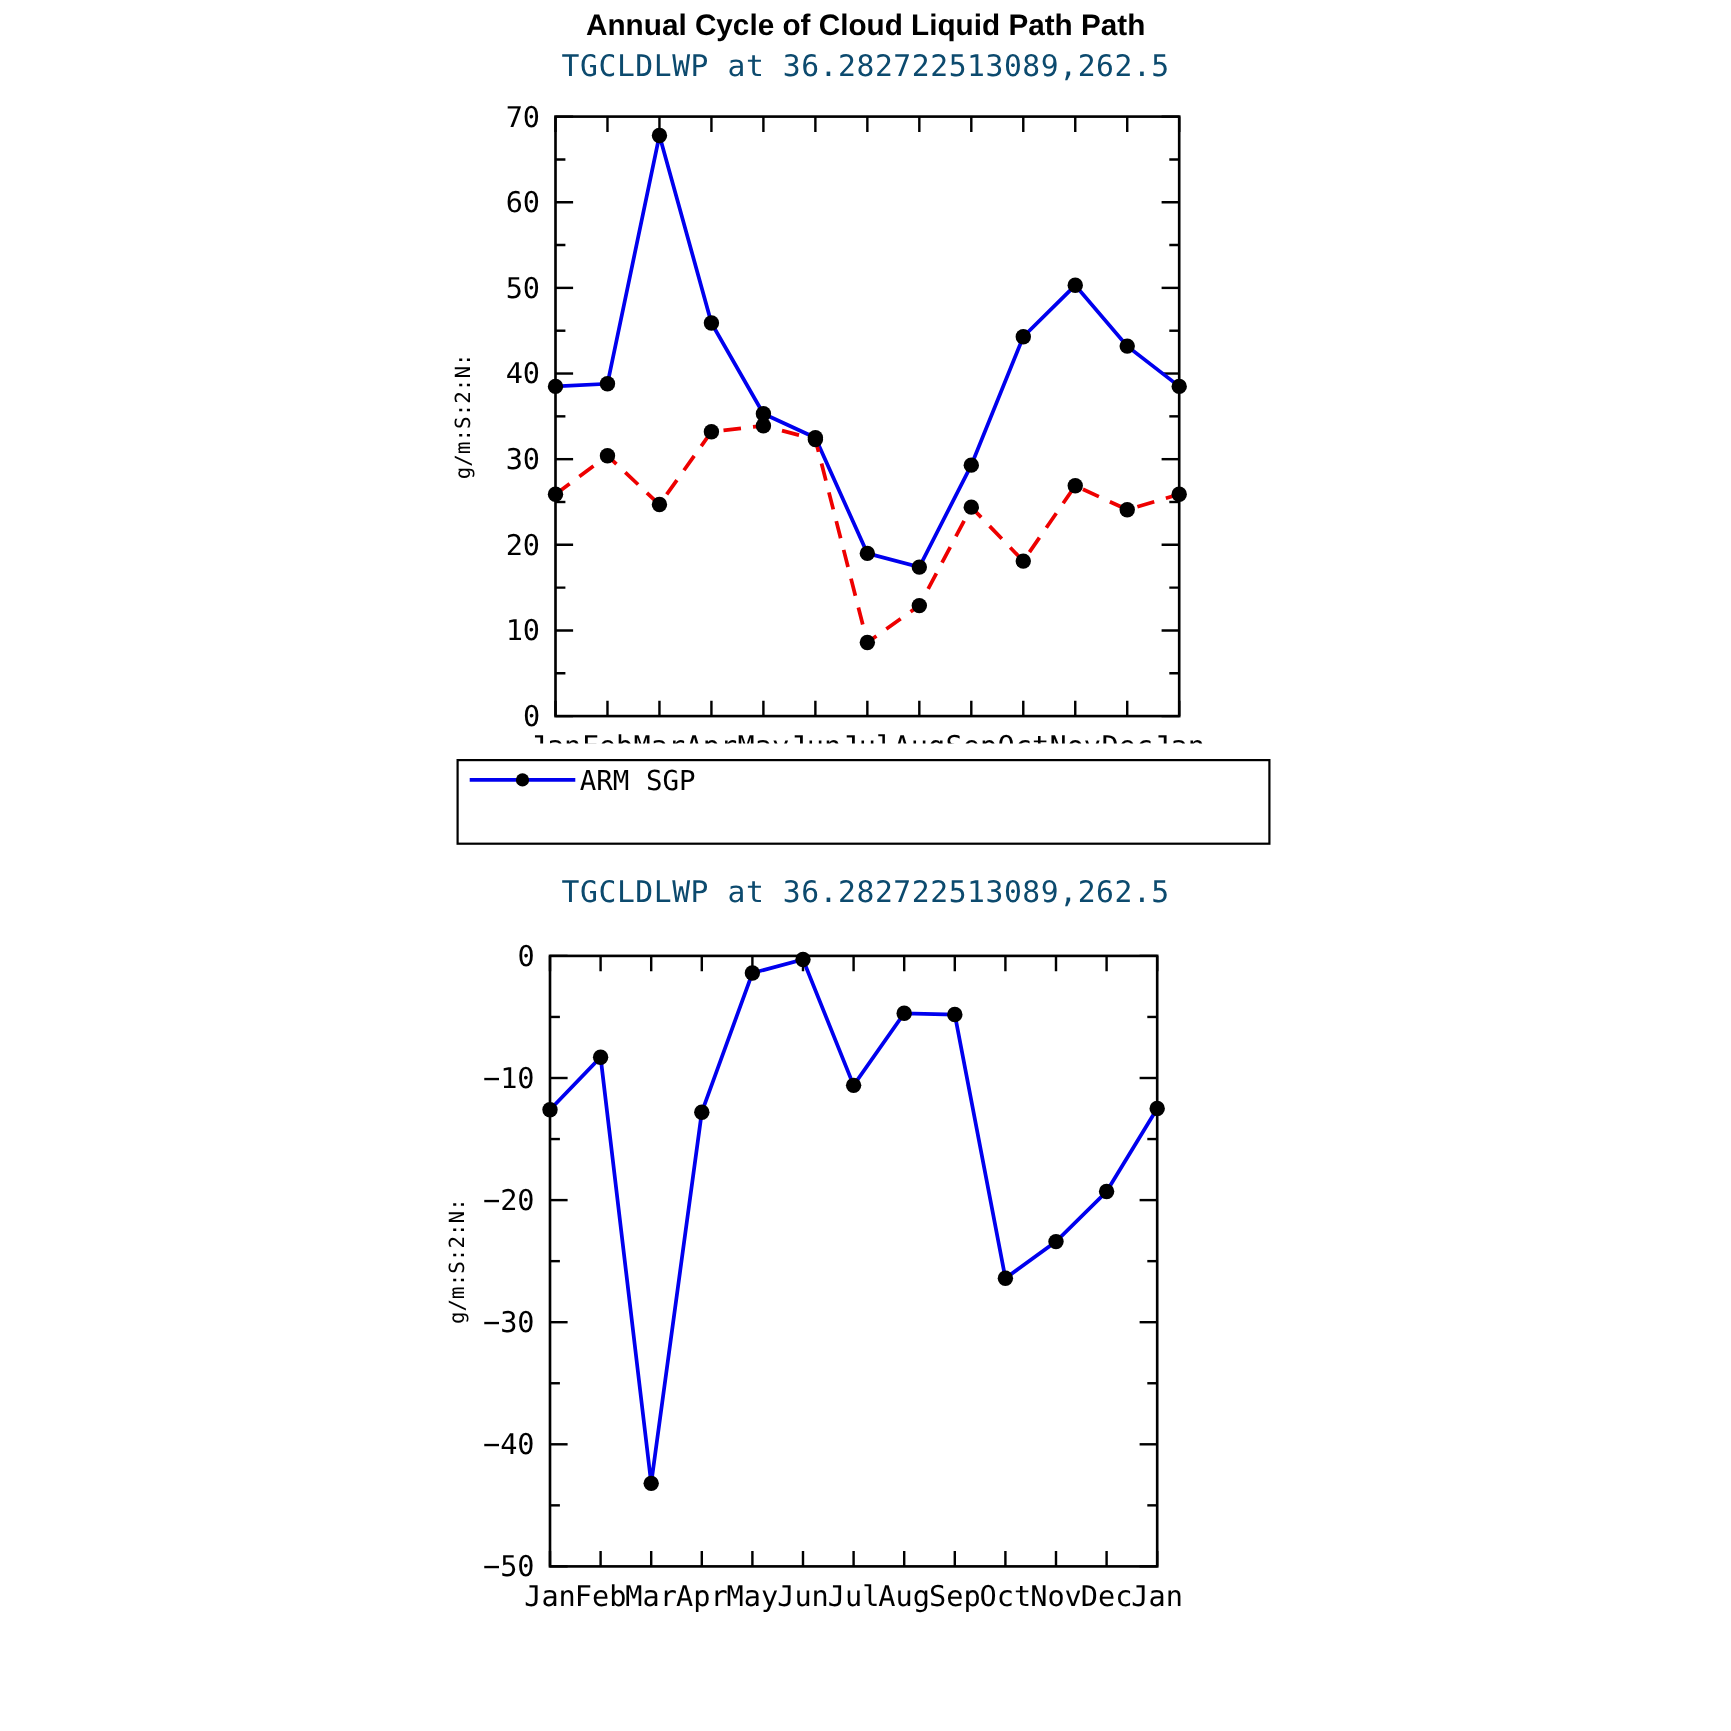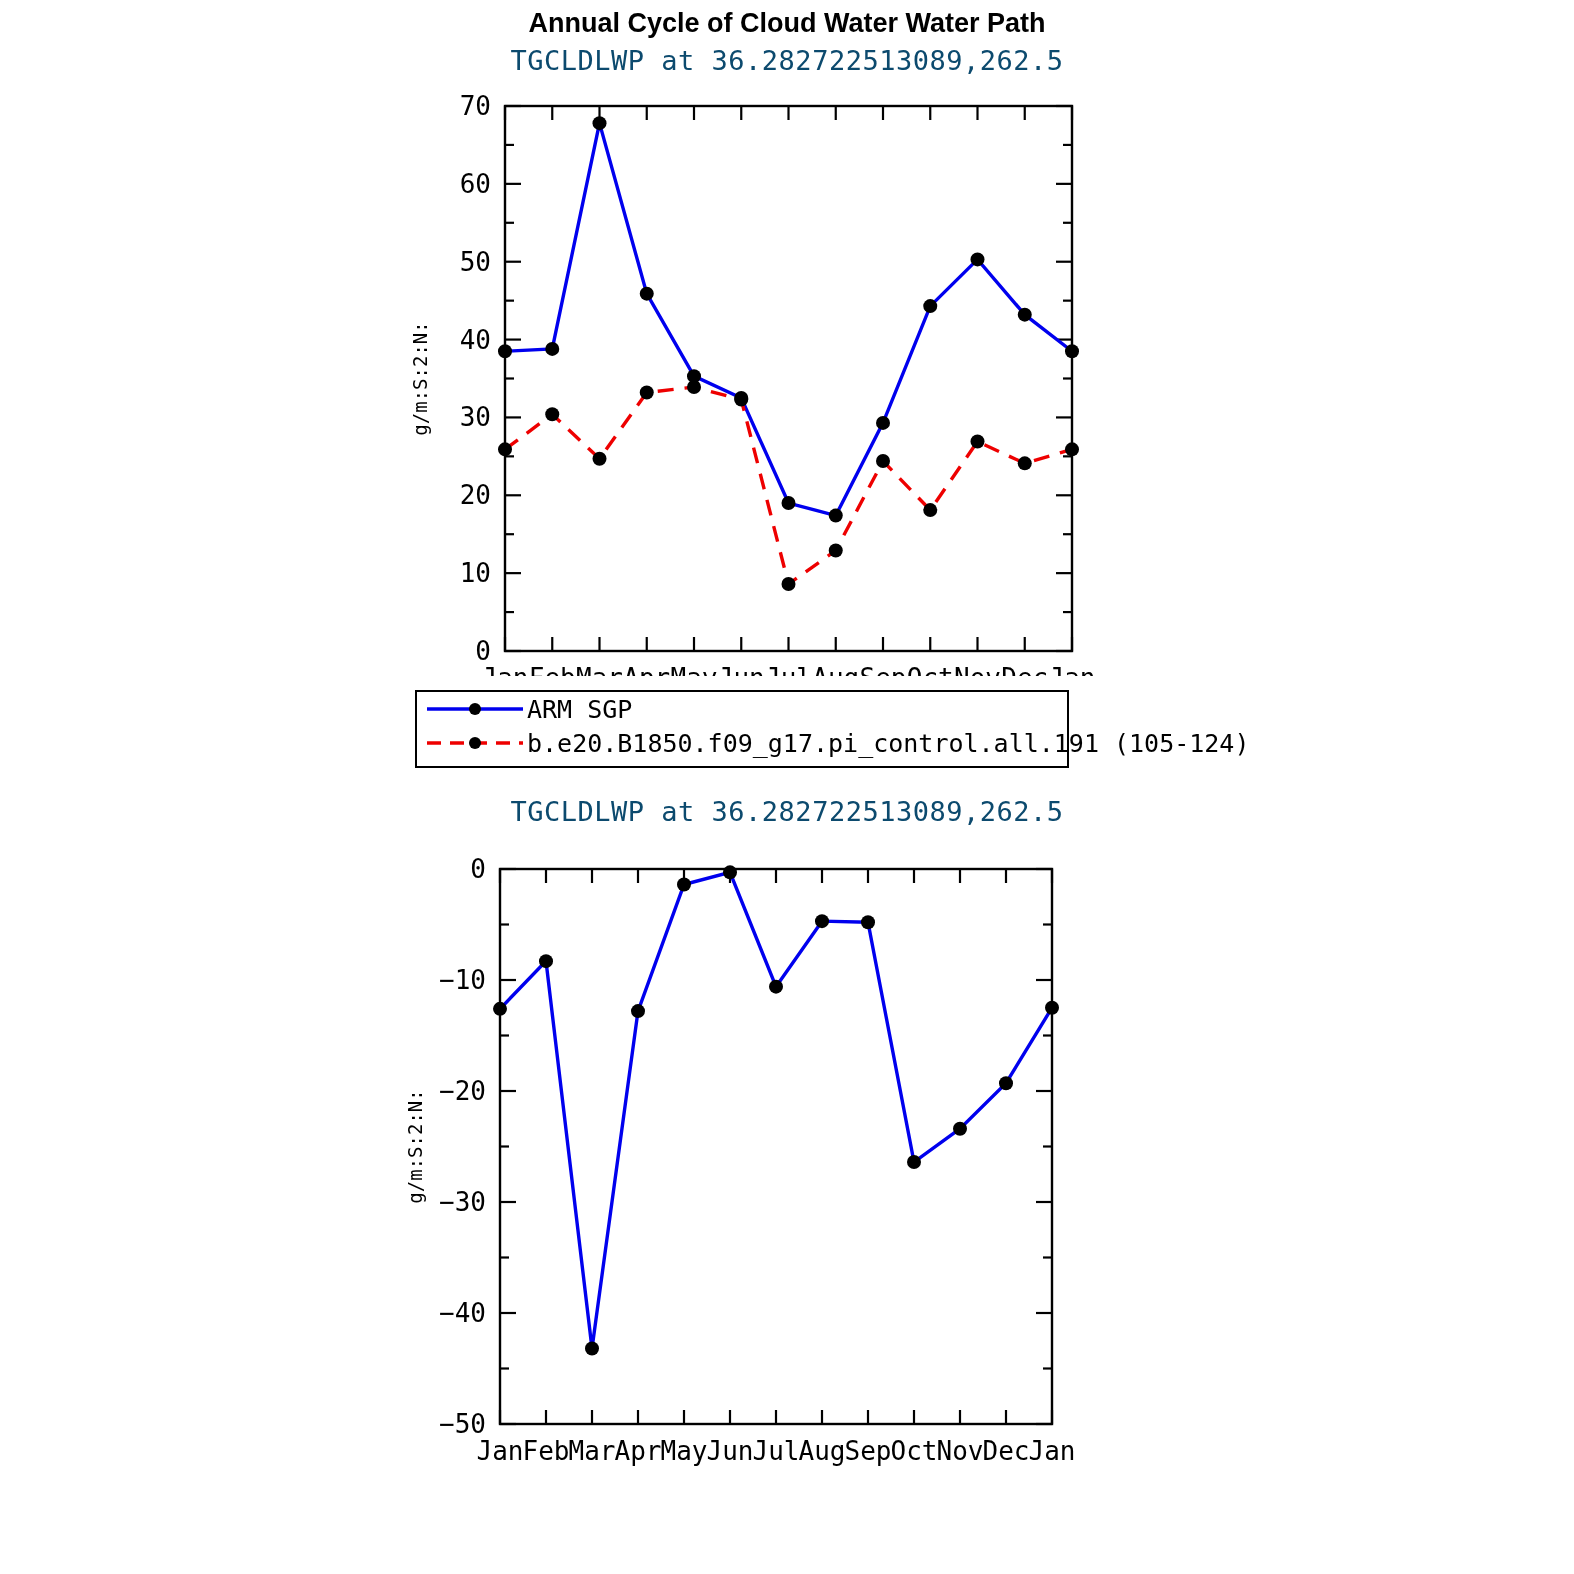--- a/index.html
+++ b/index.html
@@ -92,21 +92,21 @@
   .legend-sample {
     width: 100px;
     height: 20px;
     flex: 0 0 100px;
   }
 </style>
 </head>
 <body>
 
 <div class="panel" style="top:8px;">
-  <div class="chart-title">Annual Cycle of Cloud Water Water Path</div>
+  <div class="chart-title">Annual Cycle of Cloud Liquid Path Path</div>
   <div class="chart-subtitle" style="margin-top:6px;">TGCLDLWP at 36.282722513089,262.5</div>
   <div class="plot-wrap" style="width:1574px;height:600px;">
     <svg class="plot" id="svg-top" width="1574" height="600">
         <rect x="505" y="30" width="567" height="545" fill="none" stroke="#000" stroke-width="2.4"></rect>
         <line x1="505" y1="575" x2="521" y2="575" class="tick"></line>
         <line x1="1056" y1="575" x2="1072" y2="575" class="tick"></line>
         <text x="491" y="584" text-anchor="end" class="ticklabel">0</text>
         <line x1="505" y1="497.14285714285717" x2="521" y2="497.14285714285717" class="tick"></line>
         <line x1="1056" y1="497.14285714285717" x2="1072" y2="497.14285714285717" class="tick"></line>
         <text x="491" y="506.14285714285717" text-anchor="end" class="ticklabel">10</text>
@@ -205,34 +205,27 @@
         <circle cx="741.25" cy="323.5214285714286" r="7" class="marker"></circle>
         <circle cx="788.5" cy="508.04285714285714" r="7" class="marker"></circle>
         <circle cx="835.75" cy="474.5642857142857" r="7" class="marker"></circle>
         <circle cx="883" cy="385.02857142857147" r="7" class="marker"></circle>
         <circle cx="930.25" cy="434.0785714285714" r="7" class="marker"></circle>
         <circle cx="977.5" cy="365.5642857142857" r="7" class="marker"></circle>
         <circle cx="1024.75" cy="387.3642857142857" r="7" class="marker"></circle>
         <circle cx="1072" cy="373.35" r="7" class="marker"></circle>
       </svg>
   </div>
-  <div class="legend-box" style="left:415px;top:682px;width:654px;height:78px;">
+  <div class="legend-box" style="left:415px;top:682px;width:740px;height:78px;">
     <div class="legend-row">
       <svg class="legend-sample" viewBox="0 0 100 20">
         <line x1="2" y1="10" x2="98" y2="10" stroke="#0000ee" stroke-width="3.4"></line>
         <circle cx="50" cy="10" r="6" fill="#000"></circle>
       </svg>
       <span class="legend-label">ARM SGP</span>
-    </div>
-    <div class="legend-row">
-      <svg class="legend-sample" viewBox="0 0 100 20">
-        <line x1="2" y1="10" x2="98" y2="10" stroke="#ee0000" stroke-width="3.4" stroke-dasharray="14 9"></line>
-        <circle cx="50" cy="10" r="6" fill="#000"></circle>
-      </svg>
-      <span class="legend-label">b.e20.B1850.f09_g17.pi_control.all.191 (105-124)</span>
     </div>
   </div>
 </div>
 
 <div class="panel" style="top:790px;">
   <div class="chart-subtitle" style="margin-top:6px;">TGCLDLWP at 36.282722513089,262.5</div>
   <div class="plot-wrap" style="width:1574px;height:650px;">
     <svg class="plot" id="svg-bottom" width="1574" height="650">
         <rect x="500" y="42" width="552" height="555" fill="none" stroke="#000" stroke-width="2.4"></rect>
         <line x1="500" y1="597" x2="516" y2="597" class="tick"></line>

